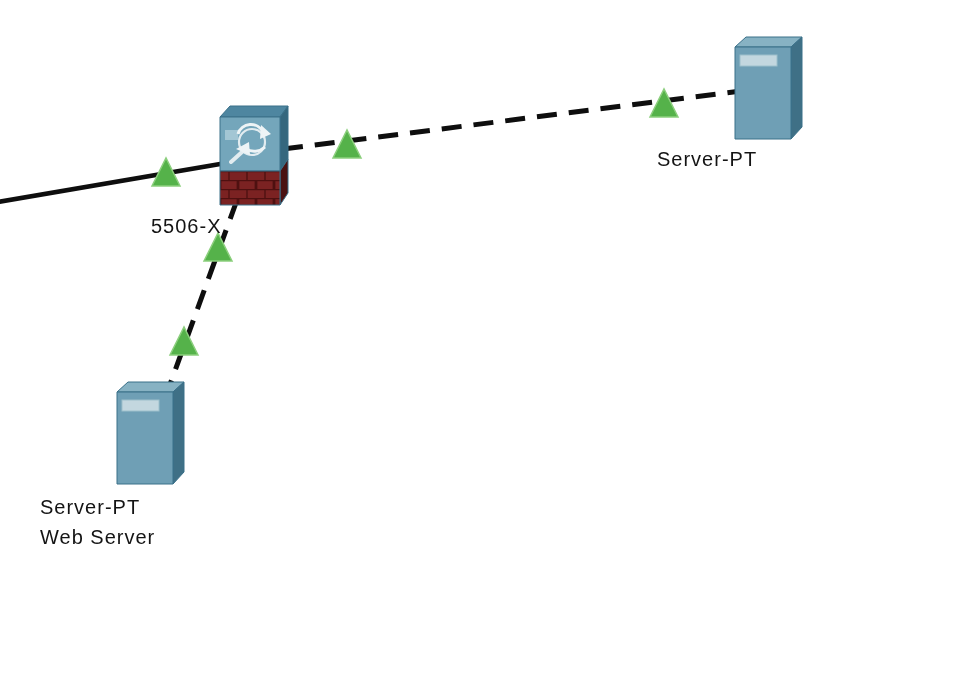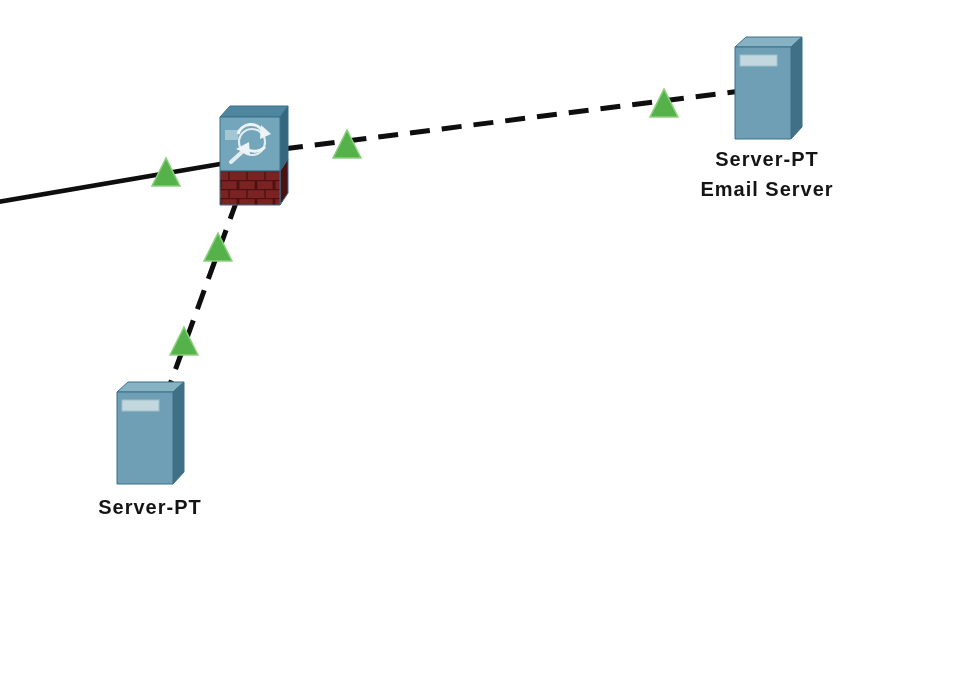--- a/index.html
+++ b/index.html
@@ -1,22 +1,22 @@
 <!DOCTYPE html>
 <html style="--logo: #eef4f6; --grout: #4e1010; --edge: #3a7089; --stripe-edge: #9dc0cc; --label: #141414;"><head>
 <meta charset="utf-8">
 <style>
   html,body{margin:0;padding:0;}
   body{font-family:"Liberation Sans",sans-serif;}
   .canvas{position:relative;width:960px;height:683px;overflow:hidden;background:#ffffff;}
   #links-layer{position:absolute;left:0;top:0;z-index:1;}
   .device{position:absolute;z-index:2;}
   .dev-label{
-    position:absolute;z-index:3;width:220px;text-align:center;
-    font-size:20px;line-height:30px;font-weight:700;letter-spacing:1px;
+    position:absolute;z-index:3;width:220px;
+    font-size:20px;line-height:30px;font-weight:400;letter-spacing:1px;
     color:var(--label,#141414);white-space:nowrap;
   }
   .edge{stroke:var(--edge,#3a7089);stroke-width:1;stroke-linejoin:round;}
   .stripe{stroke:var(--stripe-edge,#9dc0cc);stroke-width:1;}
   .grout{stroke:var(--grout,#4e1010);stroke-width:1.4;fill:none;}
   .logo path{stroke:var(--logo,#eef4f6);stroke-width:3;fill:none;}
   .logo .lens{stroke:var(--logo,#eef4f6);stroke-width:2.2;fill:none;opacity:.9;}
   .logo .handle{stroke:var(--logo,#eef4f6);stroke-width:4;stroke-linecap:round;opacity:.9;}
   .logo .fillhead{fill:var(--logo,#eef4f6);stroke:none;}
 </style>
@@ -73,22 +73,23 @@
   <div class="device" style="left: 115px; top: 380px;">
     <svg width="70" height="106" viewBox="0 0 70 106">
       <polygon points="2,12 13,2 69,2 58,12" class="edge" fill="#87b2c3"></polygon>
       <polygon points="58,12 69,2 69,92 58,104" class="edge" fill="#3f7086"></polygon>
       <polygon points="2,12 58,12 58,104 2,104" class="edge" fill="#6f9fb5"></polygon>
       <rect x="7" y="20" width="37" height="11" class="stripe" fill="#c3d7df"></rect>
     </svg>
   </div>
 
   <div class="dev-label" style="left: 151px; top: 211px;">
+    <div>5506-X</div>
   </div>
   <div class="dev-label" style="left: 657px; top: 144px;">
     <div>Server-PT</div>
-    <div>Email Server</div>
   </div>
   <div class="dev-label" style="left: 40px; top: 492px;">
     <div>Server-PT</div>
+    <div>Web Server</div>
   </div>
 
 </div>
 
 </body></html>

